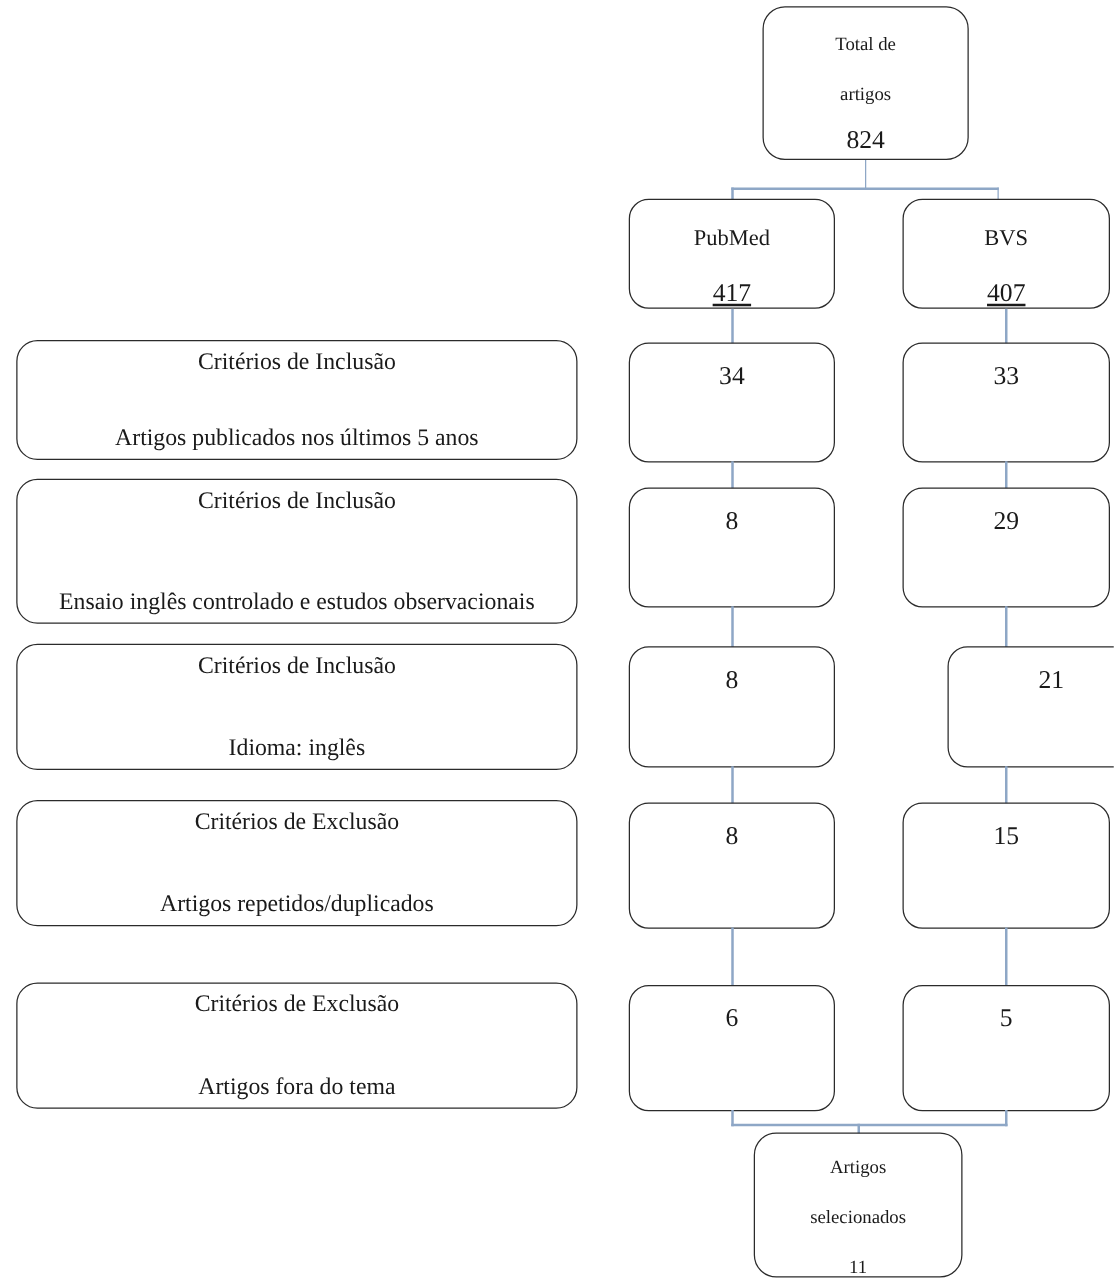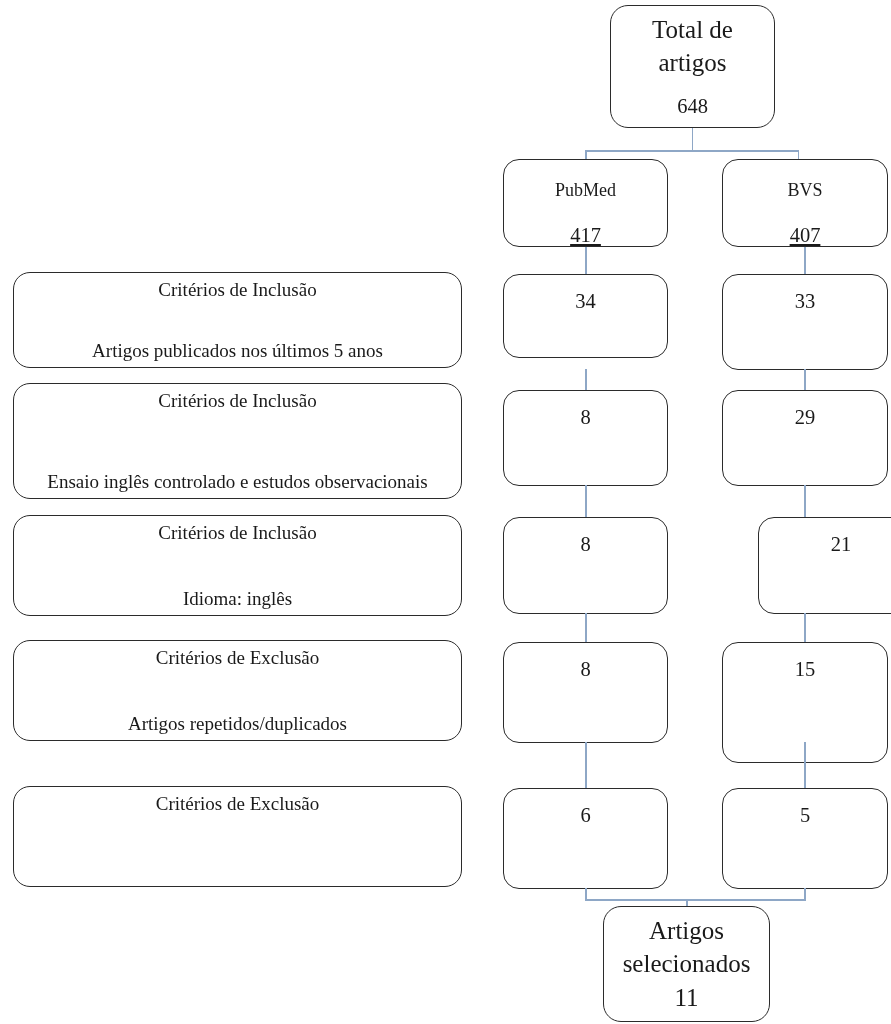--- a/index.html
+++ b/index.html
@@ -40,21 +40,21 @@
     line-height: 1.34;
     white-space: pre-line;
   }
 
   
   .terminal {
     border-radius: 18px;
     justify-content: center;
     padding: 6px 10px;
   }
-  .terminal .line { font-size: 25px; }
+  .terminal .line { font-size: 15px; margin-top: 20px; }
   .terminal .num  { font-size: 20.5px; margin-top: 13px; }
 
   
   .source {
     justify-content: flex-start;
     padding-top: 18px;
   }
   .source .line { font-size: 18px; }
   .source .num  { font-size: 20.5px; margin-top: 20px; text-decoration: underline; }
 
@@ -83,21 +83,21 @@
   .conn.h { height: 1.7px; }
 </style>
 </head>
 <body>
 
 <div id="stage">
 
   <div class="box terminal" style="left:610px; top:5px; width:165px; height:123px;">
     <span class="line">Total de</span>
     <span class="line">artigos</span>
-    <span class="line num">648</span>
+    <span class="line num">824</span>
   </div>
 
   <div class="conn v" style="left:691.5px; top:128px; height:23px;"></div>
   <div class="conn h" style="left:585px; top:150px; width:214px;"></div>
   <div class="conn v" style="left:585px; top:150px; height:11px;"></div>
   <div class="conn v" style="left:797.5px; top:150px; height:11px;"></div>
 
   <div class="box source" style="left:503px; top:159px; width:165px; height:88px;">
     <span class="line">PubMed</span>
     <span class="line num">417</span>
@@ -123,24 +123,25 @@
     <span class="line second">Idioma: inglês</span>
   </div>
 
   <div class="box criteria" style="left:13px; top:640px; width:449px; height:101px;">
     <span class="line">Critérios de Exclusão</span>
     <span class="line second">Artigos repetidos/duplicados</span>
   </div>
 
   <div class="box criteria" style="left:13px; top:786px; width:449px; height:101px;">
     <span class="line">Critérios de Exclusão</span>
+    <span class="line second">Artigos fora do tema</span>
   </div>
 
   <div class="conn v" style="left:585px; top:247px; height:28px;"></div>
-  <div class="box count" style="left:503px; top:274px; width:165px; height:84px;">
+  <div class="box count" style="left:503px; top:274px; width:165px; height:96px;">
     <span class="num">34</span>
   </div>
 
   <div class="conn v" style="left:585px; top:369px; height:22px;"></div>
   <div class="box count" style="left:503px; top:390px; width:165px; height:96px;">
     <span class="num">8</span>
   </div>
 
   <div class="conn v" style="left:585px; top:485px; height:33px;"></div>
   <div class="box count" style="left:503px; top:517px; width:165px; height:97px;">
@@ -166,21 +167,21 @@
   <div class="box count" style="left:722px; top:390px; width:166px; height:96px;">
     <span class="num">29</span>
   </div>
 
   <div class="conn v" style="left:804px; top:485px; height:33px;"></div>
   <div class="box count" style="left:758px; top:517px; width:166px; height:97px;">
     <span class="num">21</span>
   </div>
 
   <div class="conn v" style="left:804px; top:613px; height:30px;"></div>
-  <div class="box count" style="left:722px; top:642px; width:166px; height:121px;">
+  <div class="box count" style="left:722px; top:642px; width:166px; height:101px;">
     <span class="num">15</span>
   </div>
 
   <div class="conn v" style="left:804px; top:742px; height:47px;"></div>
   <div class="box count" style="left:722px; top:788px; width:166px; height:101px;">
     <span class="num">5</span>
   </div>
 
   <div class="conn v" style="left:585px; top:888px; height:13px;"></div>
   <div class="conn v" style="left:804px; top:888px; height:13px;"></div>

